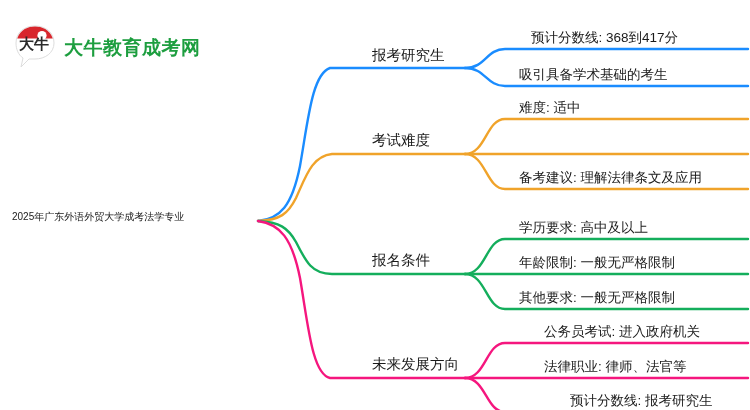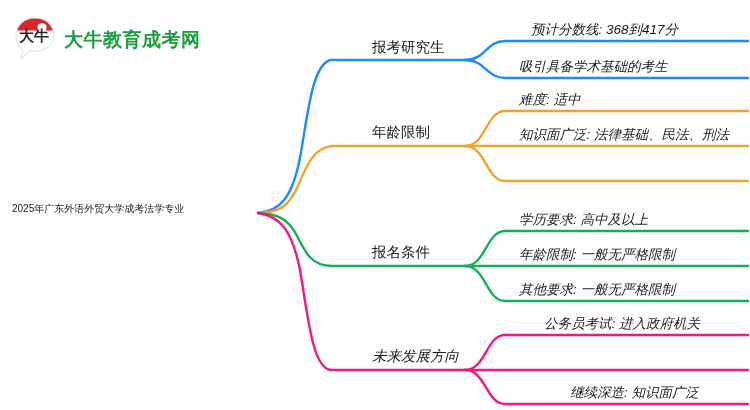--- a/index.html
+++ b/index.html
@@ -10,21 +10,21 @@
     width: 750px;
     height: 410px;
     background: #ffffff;
     font-family: "Liberation Sans", "DejaVu Sans", sans-serif;
     overflow: hidden;
     position: relative;
   }
   #mindmap-root {
     position: absolute;
     left: 0;
-    top: 8px;
+    top: 16px;
     width: 750px;
     height: 322px;
     border-radius: 28px;
   }
   svg.connectors {
     position: absolute;
     left: 0;
     top: 0;
     width: 750px;
     height: 410px;
@@ -78,21 +78,20 @@
   .root-node {
     font-size: 10px;
     left: 12px;
     top: 196px;
   }
   .branch-node {
     font-size: 14.5px;
   }
   .leaf-node {
     font-size: 13.5px;
-    font-style: italic;
   }
 </style>
 </head>
 <body>
 
 <div id="mindmap-root">
 
   <svg class="connectors" viewBox="0 0 750 410" xmlns="http://www.w3.org/2000/svg">
 
     <g>
@@ -133,30 +132,31 @@
       </svg>
     </div>
     <div class="logo-text-wrap">
       <div class="logo-title">大牛教育成考网</div>
     </div>
   </div>
 
   <div class="node-text root-node">2025年广东外语外贸大学成考法学专业</div>
 
   <div class="node-text branch-node" style="left:372px; top:32px;">报考研究生</div>
-  <div class="node-text branch-node" style="left:372px; top:117px;">年龄限制</div>
+  <div class="node-text branch-node" style="left:372px; top:117px;">考试难度</div>
   <div class="node-text branch-node" style="left:372px; top:237px;">报名条件</div>
-  <div class="node-text branch-node" style="left:372px; top:341px;font-style:italic;">未来发展方向</div>
+  <div class="node-text branch-node" style="left:372px; top:341px;">未来发展方向</div>
 
   <div class="node-text leaf-node" style="left:531px; top:15px;">预计分数线: 368到417分</div>
   <div class="node-text leaf-node" style="left:519px; top:52px;">吸引具备学术基础的考生</div>
 
   <div class="node-text leaf-node" style="left:519px; top:85px;">难度: 适中</div>
-  <div class="node-text leaf-node" style="left:519px; top:120px;">知识面广泛: 法律基础、民法、刑法</div>
+  <div class="node-text leaf-node" style="left:519px; top:155px;">备考建议: 理解法律条文及应用</div>
 
   <div class="node-text leaf-node" style="left:519px; top:205px;">学历要求: 高中及以上</div>
   <div class="node-text leaf-node" style="left:519px; top:240px;">年龄限制: 一般无严格限制</div>
   <div class="node-text leaf-node" style="left:519px; top:275px;">其他要求: 一般无严格限制</div>
 
   <div class="node-text leaf-node" style="left:544px; top:309px;text-align:center;">公务员考试: 进入政府机关</div>
-  <div class="node-text leaf-node" style="left:570px; top:378px;">继续深造: 知识面广泛</div>
+  <div class="node-text leaf-node" style="left:544px; top:344px;">法律职业: 律师、法官等</div>
+  <div class="node-text leaf-node" style="left:570px; top:378px;">预计分数线: 报考研究生</div>
 
 </div>
 
 </body></html>

